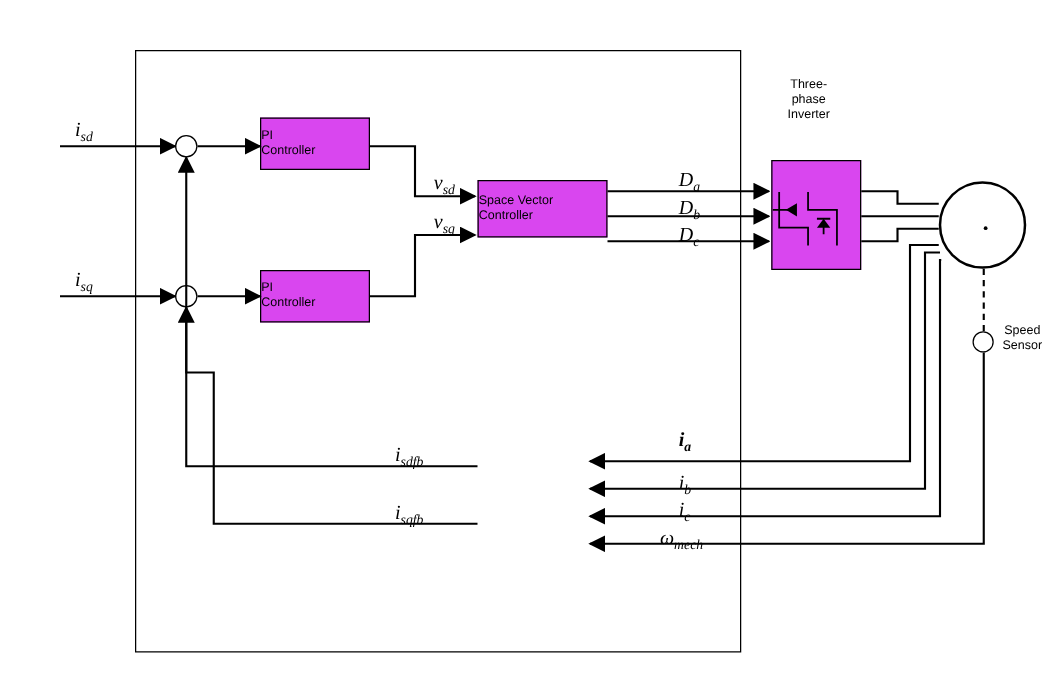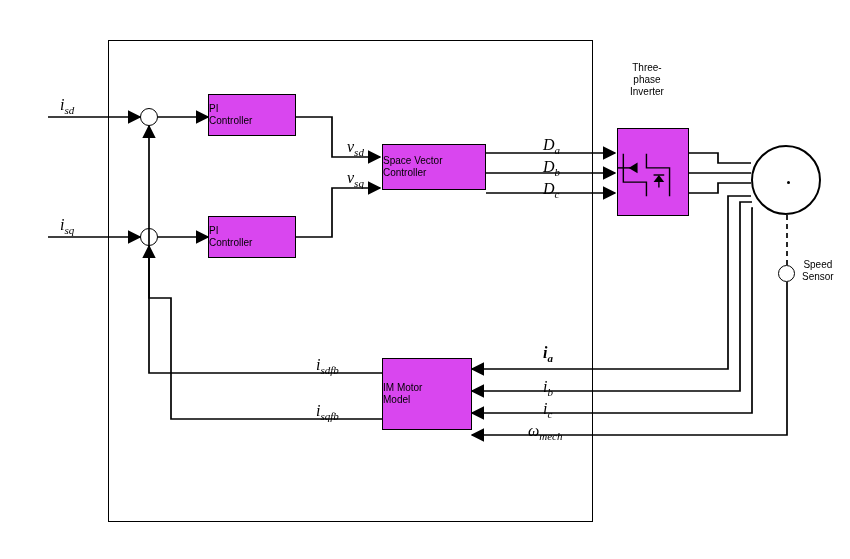--- a/index.html
+++ b/index.html
@@ -95,24 +95,20 @@
 <div class="abs box plain-s" style="left:208px; top:216px; width:88px; height:42px;">
   <div>PI</div>
       <div>Controller</div>
 </div>
 
 <div class="abs box plain-s" style="left:382px; top:144px; width:104px; height:46px;">
   <div>Space Vector</div>
       <div>Controller</div>
 </div>
 
-<div class="abs box plain-s" style="left:382px; top:358px; width:90px; height:72px;">
-  <div>IM Motor</div>
-      <div>Model</div>
-</div>
 
 <div class="abs box plain-s" style="left:617px; top:128px; width:72px; height:88px; flex-direction:column;">
   <svg viewBox="0 0 72 60" width="64" height="54" style="margin-top:6px;">
     <g stroke="#000" stroke-width="1.6" fill="none">
       <polyline points="6,6 6,38 32,38 32,54"></polyline>
       <polyline points="32,6 32,22 58,22 58,54"></polyline>
       <line x1="0" y1="22" x2="14" y2="22"></line>
       <polygon points="12,22 22,16 22,28" fill="#000" stroke="none"></polygon>
       <line x1="46" y1="32" x2="46" y2="44"></line>
       <polygon points="40,38 52,38 46,30" fill="#000" stroke="none"></polygon>

